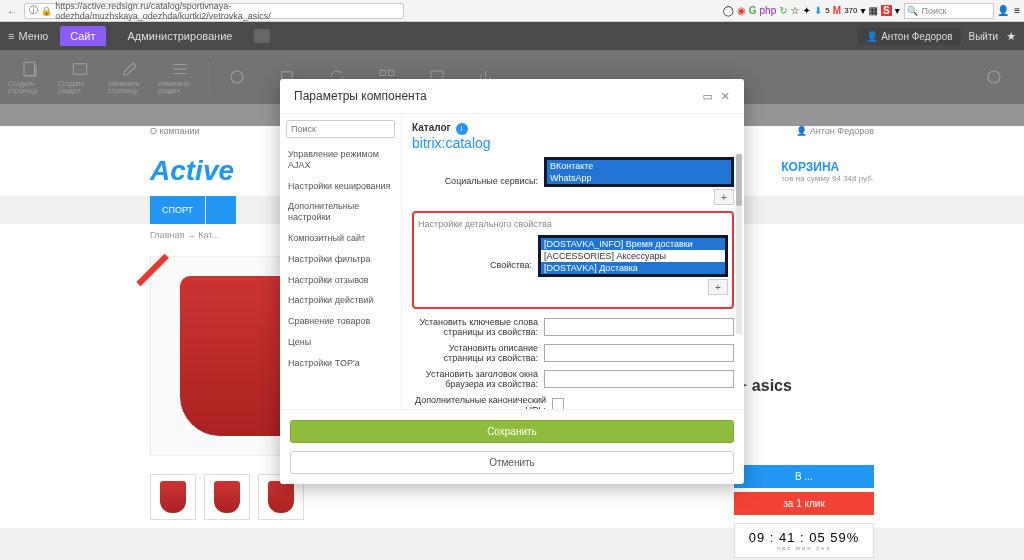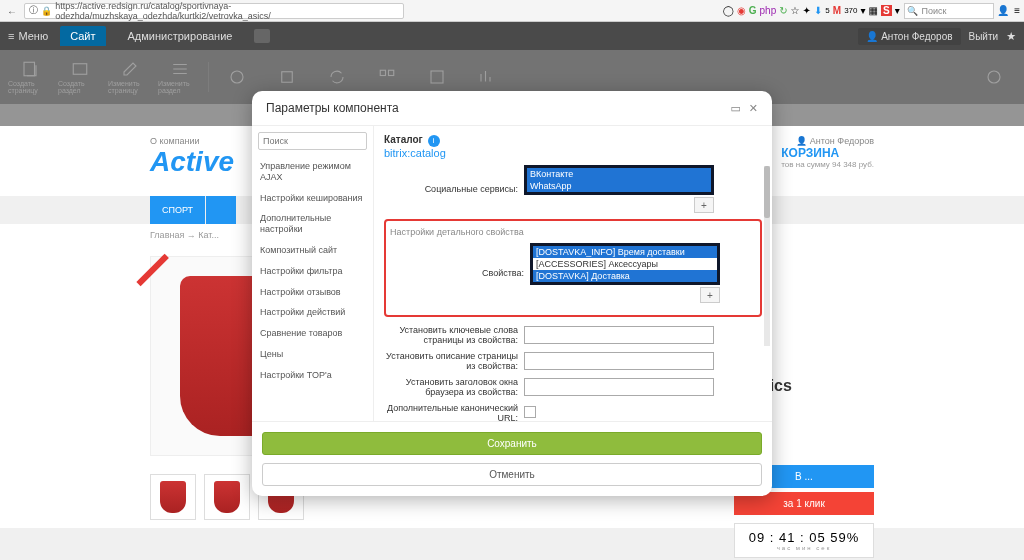--- a/index.html
+++ b/index.html
@@ -9,32 +9,32 @@
 .browser-bar .nav-btn { width: 16px; height: 16px; display: flex; align-items: center; justify-content: center; color: #555; }
 .browser-bar .url-box { flex: 0 0 auto; height: 16px; background: #fff; border: 1px solid #ccc; border-radius: 2px; padding: 0 4px; display: flex; align-items: center; gap: 3px; font-size: 9px; color: #555; width: 380px; }
 .browser-bar .url-box .lock { color: #4caf50; font-size: 9px; }
 .browser-bar .spacer { flex: 1; }
 .browser-bar .ext { display: flex; gap: 3px; align-items: center; }
 .browser-bar .ext span { font-size: 10px; }
 .browser-bar .search-box { width: 90px; height: 16px; background: #fff; border: 1px solid #ccc; font-size: 9px; padding: 0 3px; display: flex; align-items: center; color: #888; }
 
 .toolbar-row { height: 28px; background: #4a4a4a; display: flex; align-items: center; padding: 0 8px; font-size: 11px; color: #ddd; gap: 12px; }
 .toolbar-row .menu-btn { display: flex; align-items: center; gap: 4px; }
-.toolbar-row .active-tab { background: #0369a1; padding: 4px 10px; border-radius: 2px 2px 0 0; color: #fff; }
+.toolbar-row .active-tab { background: #8b5cf6; padding: 4px 10px; border-radius: 2px 2px 0 0; color: #fff; }
 .toolbar-row .tab { padding: 4px 10px; }
 .toolbar-row .right { margin-left: auto; display: flex; gap: 8px; align-items: center; }
 .toolbar-row .user-badge { background: #424242; padding: 3px 8px; border-radius: 2px; font-size: 10px; }
 
 .toolbar-icons { height: 54px; background: #525252; display: flex; align-items: center; padding: 0 8px; gap: 6px; opacity: 0.5; }
 .toolbar-icons .icon-btn { width: 44px; height: 44px; display: flex; flex-direction: column; align-items: center; justify-content: center; color: #aaa; font-size: 7px; gap: 2px; }
 .toolbar-icons .icon-btn svg { width: 18px; height: 18px; }
 
 .page-bg { position: absolute; top: 104px; left: 0; right: 0; bottom: 0; background: #f0f0f0; }
-.header-line { height: 20px; background: #fff; font-size: 9px; color: #888; display: flex; justify-content: space-between; padding: 0 150px; align-items: flex-end; }
-.logo-row { height: 50px; background: #fff; display: flex; align-items: flex-start; padding: 0 150px; }
+.header-line { height: 20px; background: #fff; font-size: 9px; color: #888; display: flex; justify-content: space-between; padding: 0 150px; align-items: flex-start; }
+.logo-row { height: 50px; background: #fff; display: flex; align-items: center; padding: 0 150px; }
 .logo-row .logo { font-size: 28px; font-weight: bold; color: #333; font-style: italic; }
 .logo-row .logo span { color: #2196f3; }
 .nav-row { height: 28px; display: flex; padding: 0 150px; gap: 1px; }
 .nav-row .nav-item { background: #2196f3; color: #fff; font-size: 9px; padding: 0 12px; display: flex; align-items: center; }
 .breadcrumb { height: 22px; background: #fff; font-size: 9px; color: #999; padding: 0 150px; display: flex; align-items: center; }
 .product-area { background: #fff; padding: 10px 150px; display: flex; gap: 20px; }
 .product-img { width: 200px; height: 200px; background: #fafafa; border: 1px solid #eee; position: relative; display: flex; align-items: center; justify-content: center; }
 .product-img .jacket { width: 140px; height: 160px; background: linear-gradient(#c33, #a22); border-radius: 10px 10px 40px 40px; }
 .ribbon { position: absolute; top: 0; left: 0; background: #e53935; color: #fff; padding: 3px 20px; font-size: 8px; transform: rotate(-45deg) translate(-20px, -6px); }
 .thumbs { display: flex; gap: 8px; padding: 8px 150px; background: #fff; }
@@ -42,33 +42,33 @@
 .thumbs .thumb .mini { width: 26px; height: 32px; background: linear-gradient(#c33, #a22); border-radius: 3px 3px 12px 12px; }
 .right-col { position: absolute; right: 150px; top: 250px; width: 140px; }
 .asics { font-size: 16px; font-weight: bold; color: #333; margin-bottom: 10px; }
 .basket-btn { background: #2196f3; color: #fff; font-size: 10px; padding: 6px; text-align: center; margin-bottom: 4px; }
 .order-btn { background: #f44336; color: #fff; font-size: 10px; padding: 6px; text-align: center; margin-bottom: 8px; }
 .timer { background: #fff; border: 1px solid #ddd; padding: 6px; text-align: center; font-size: 13px; font-family: monospace; margin-bottom: 4px; letter-spacing: 1px; }
 .timer .lbls { font-size: 6px; color: #999; letter-spacing: 2px; }
 
 .backdrop { position: absolute; inset: 0; background: rgba(80,80,80,0.55); top: 22px; }
 
-.modal { position: absolute; top: 91px; left: 50%; transform: translateX(-50%); width: 520px; background: #fff; box-shadow: 0 4px 20px rgba(0,0,0,0.3); border-radius: 10px; }
+.modal { position: absolute; top: 79px; left: 50%; transform: translateX(-50%); width: 464px; background: #fff; box-shadow: 0 4px 20px rgba(0,0,0,0.3); border-radius: 3px; }
 .modal-title { padding: 10px 14px; font-size: 12px; color: #333; border-bottom: 1px solid #eee; display: flex; justify-content: space-between; align-items: center; }
 .modal-title .ctrl { display: flex; gap: 8px; color: #888; font-size: 11px; }
 .modal-body { display: flex; height: 295px; }
 .sidebar { width: 122px; border-right: 1px solid #eee; display: flex; flex-direction: column; }
 .search-inp { margin: 6px; height: 18px; border: 1px solid #ccc; border-radius: 2px; font-size: 9px; padding: 0 4px; color: #aaa; }
 .side-list { flex: 1; overflow-y: auto; }
 .side-item { padding: 5px 8px; font-size: 9px; color: #555; cursor: pointer; line-height: 1.2; }
 .content { flex: 1; padding: 8px 10px 8px 10px; overflow-y: auto; position: relative; font-size: 10px; }
 .comp-head { margin-bottom: 6px; }
 .comp-head .cname { font-weight: bold; color: #333; }
 .comp-head .cinfo { display: inline-block; width: 12px; height: 12px; background: #2196f3; color: #fff; border-radius: 50%; text-align: center; font-size: 8px; line-height: 12px; margin-left: 2px; }
-.comp-head .cid { color: #2196f3; font-size: 11px; text-align: right; }
+.comp-head .cid { color: #2196f3; font-size: 14px; text-align: right; }
 .field-row { display: flex; align-items: center; margin-bottom: 6px; gap: 6px; }
 .field-row .lbl { width: 134px; text-align: right; font-size: 9px; color: #333; }
 .field-row .ctrl-box { flex: 1; position: relative; }
 .multi-sel { width: 190px; border: 3px solid #0f172a; font-size: 9px; }
 .multi-sel .opt { padding: 1px 3px; color: #333; }
 .multi-sel .opt.sel { background: #2074d4; color: #fff; }
 .plus-btn { width: 20px; height: 16px; border: 1px solid #ccc; background: #f5f5f5; display: inline-flex; align-items: center; justify-content: center; font-size: 10px; color: #666; margin-top: 2px; }
 .empty-sel { width: 190px; height: 18px; border: 1px solid #aaa; background: #fff; }
 .check { width: 12px; height: 12px; border: 1px solid #aaa; background: #fff; display: inline-block; }
 .highlight-box { border: 2px solid #e53935; border-radius: 4px; padding: 4px 4px 6px; margin-bottom: 8px; }

